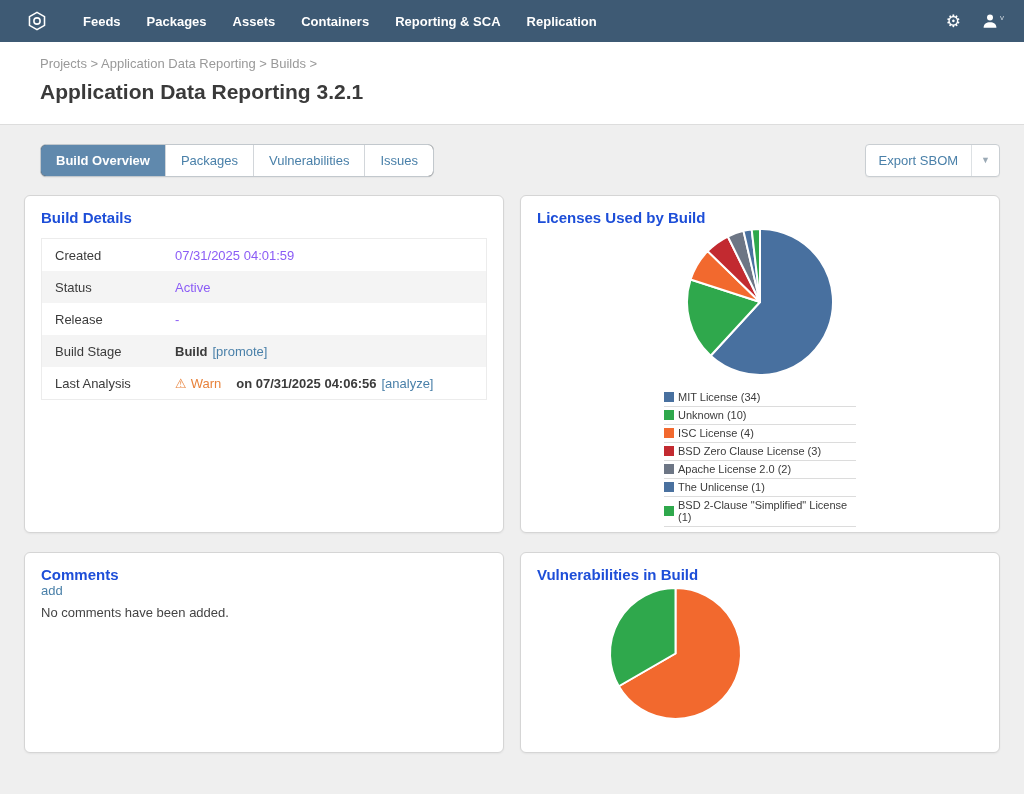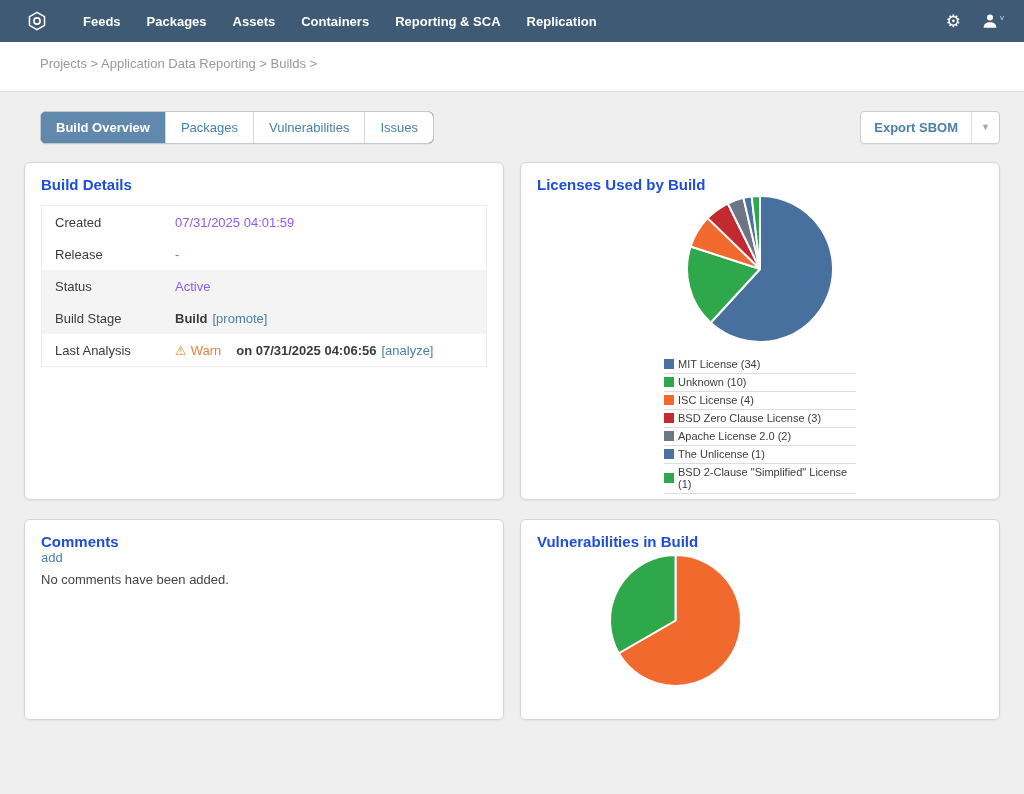--- a/index.html
+++ b/index.html
@@ -45,21 +45,21 @@
     font-size:13px; padding:8px 15px; color:#4a80a9; cursor:pointer;
     border-left:1px solid #d2d6da; background:#fff; font-weight:400;
   }
   .tab:first-child { border-left:none; }
   .tab.active { background:#6089ad; color:#fff; font-weight:700; }
   .export-btn {
     display:inline-flex; align-items:stretch; background:#fff;
     border:1px solid #c9ced2; border-radius:4px; overflow:hidden; cursor:pointer;
     box-shadow:0 1px 1px rgba(0,0,0,.04);
   }
-  .export-label { font-size:13px; color:#4a80a9; padding:8px 13px; font-weight:700; }
+  .export-label { font-size:13px; color:#4a80a9; padding:8px 13px; font-weight:400; }
   .export-caret { font-size:9px; color:#9aa9b5; padding:10px 9px 0 9px;
                   border-left:1px solid #dde1e4; }
   
   .grid {
     display:grid; grid-template-columns:480px 480px; grid-template-rows:338px 201px;
     column-gap:16px; row-gap:19px; margin-top:18px;
   }
   .card {
     background:#fff; border:1px solid #d5d5d5; border-radius:6px;
     box-shadow:0 1px 2px rgba(0,0,0,.05); padding:13px 16px; overflow:hidden;
@@ -120,20 +120,21 @@
         <circle cx="12" cy="7.2" r="4" fill="#fff"></circle>
         <path d="M3.5 20.5c0-4.4 3.8-6.8 8.5-6.8s8.5 2.4 8.5 6.8v.6H3.5z" fill="#fff"></path>
       </svg>
       <span class="user-caret">v</span>
     </span>
   </div>
 </header>
 
 <section class="page-head">
   <div class="breadcrumb" id="breadcrumb"><a>Projects</a><span class="crumb-sep"> &gt; </span><a>Application Data Reporting</a><span class="crumb-sep"> &gt; </span><a>Builds</a><span class="crumb-sep"> &gt; </span></div>
+  <h1 class="page-title">Application Data Reporting 3.2.1</h1>
 </section>
 
 <main class="content">
 
   <div class="tabrow">
     <div class="tabs" id="tabs">
         <div class="tab active">Build Overview</div>
         <div class="tab">Packages</div>
         <div class="tab">Vulnerabilities</div>
         <div class="tab">Issues</div>
@@ -148,30 +149,30 @@
 
     <section class="card">
       <h2 class="card-title">Build Details</h2>
       <div class="details-table" id="details-table">
           <div class="detail-row">
             <span class="detail-label">Created</span>
             <div class="detail-value">
               <span class="seg-text">07/31/2025 04:01:59</span>
             </div>
           </div>
+          <div class="detail-row alt">
+            <span class="detail-label">Status</span>
+            <div class="detail-value">
+              <span class="seg-text">Active</span>
+            </div>
+          </div>
           <div class="detail-row">
             <span class="detail-label">Release</span>
             <div class="detail-value">
               <span class="seg-text">-</span>
-            </div>
-          </div>
-          <div class="detail-row alt">
-            <span class="detail-label">Status</span>
-            <div class="detail-value">
-              <span class="seg-text">Active</span>
             </div>
           </div>
           <div class="detail-row alt">
             <span class="detail-label">Build Stage</span>
             <div class="detail-value">
               <span class="seg-bold">Build</span>
               <a class="seg-link">[promote]</a>
             </div>
           </div>
           <div class="detail-row">

